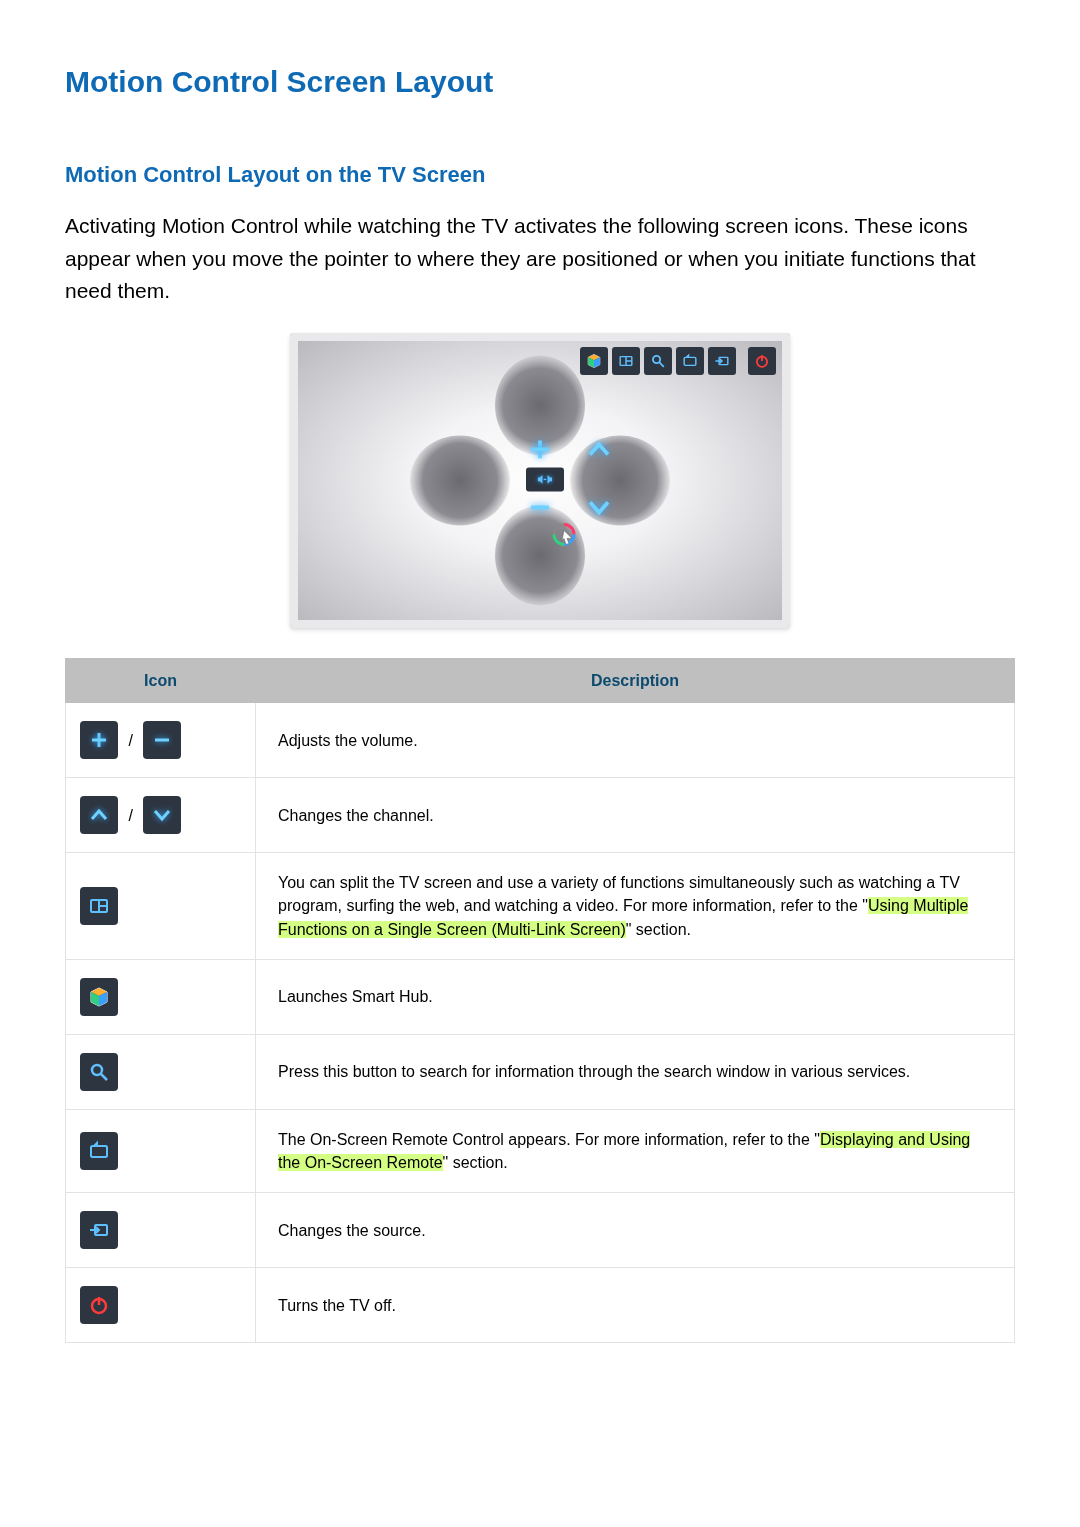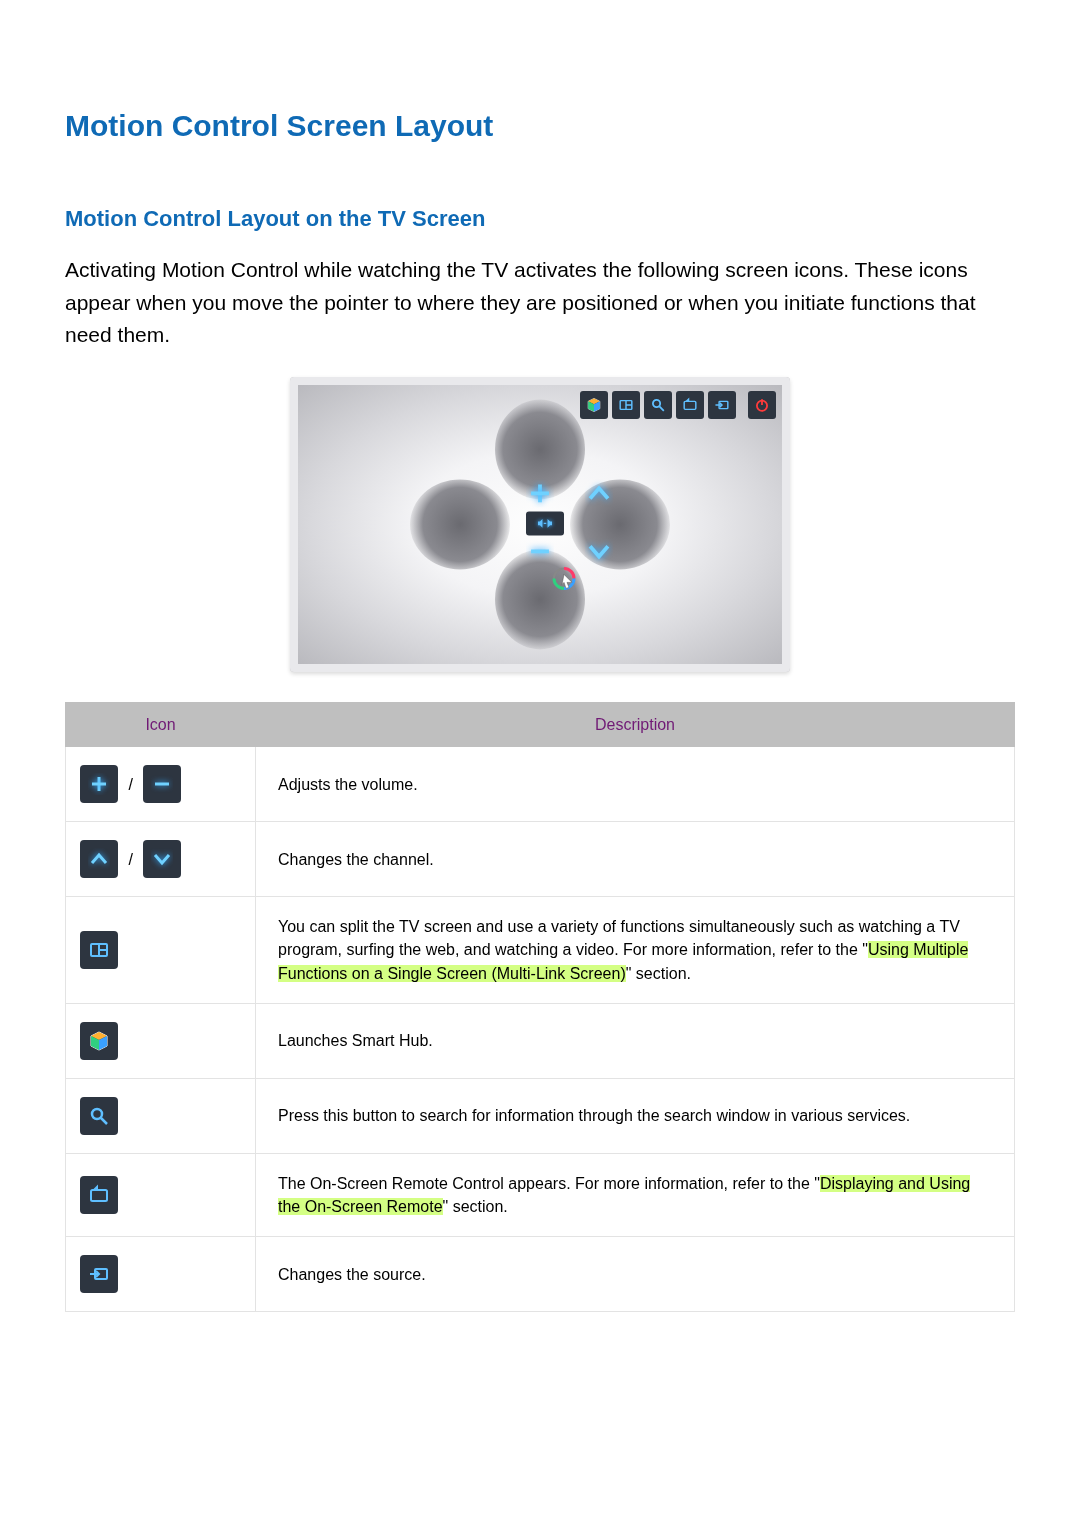--- a/index.html
+++ b/index.html
@@ -9,21 +9,20 @@
     color: #000;
     width: 1080px;
     padding: 60px 65px 80px 65px;
     line-height: 1.45;
   }
   h1 {
     color: #0f6ab5;
     font-size: 30px;
     font-weight: bold;
     margin-bottom: 55px;
-    margin-top: 44px;
   }
   h2 {
     color: #0f6ab5;
     font-size: 22px;
     font-weight: bold;
     margin-bottom: 20px;
   }
   p.intro {
     font-size: 21px;
     color: #000;
@@ -102,22 +101,22 @@
   .glow-stroke { filter: drop-shadow(0 0 3px #33aaff); }
 
   
   table {
     width: 100%;
     border-collapse: collapse;
     font-size: 16px;
   }
   thead th {
     background: #bfbfbf;
-    font-weight: normal;
-    color: #701a75;
+    font-weight: bold;
+    color: #0c4a6e;
     text-align: center;
     padding: 10px 24px;
     border: 1px solid #bfbfbf;
   }
   tbody td {
     border: 1px solid #e3e3e3;
     padding: 18px 22px;
     vertical-align: middle;
   }
   tbody td.icon-cell {
@@ -374,15 +373,25 @@
       <td class="icon-cell">
         <span class="ibox">
             <svg viewBox="0 0 22 22">
               <use href="#i-source"></use>
             </svg>
           </span>
       </td>
       <td>Changes the source.</td>
     </tr>
 
+    <tr>
+      <td class="icon-cell">
+        <span class="ibox">
+            <svg viewBox="0 0 22 22">
+              <use href="#i-power"></use>
+            </svg>
+          </span>
+      </td>
+      <td>Turns the TV off.</td>
+    </tr>
 
   </tbody>
 </table>
 
 </body></html>

